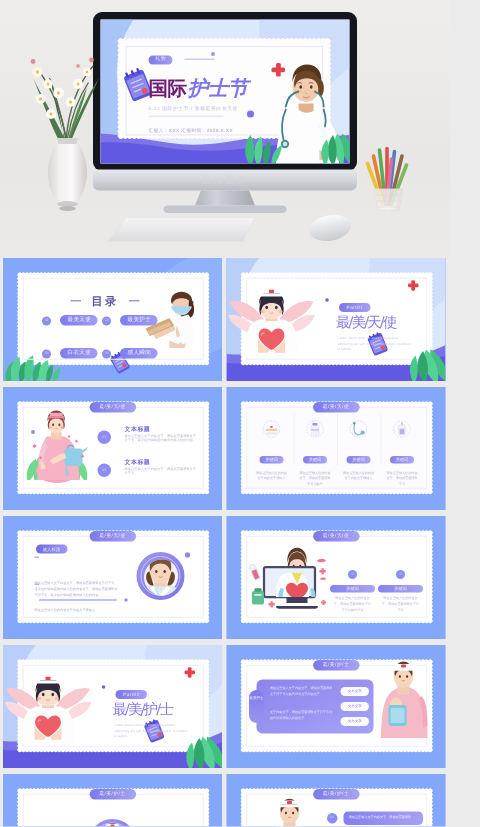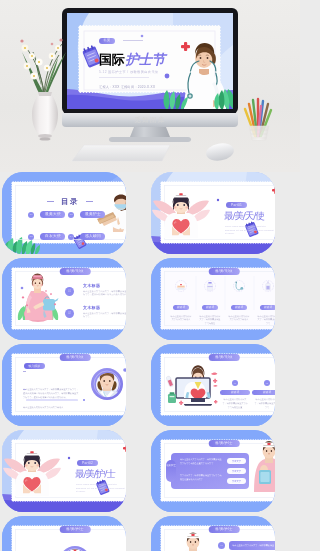--- a/index.html
+++ b/index.html
@@ -13,31 +13,31 @@
   .watermark{position:absolute;left:0;top:116px;width:300px;text-align:center;
         font-size:6.5px;letter-spacing:1.4px;color:#d6d6d6;}
 
   #covertext{position:absolute;left:99px;top:31px;width:100px;}
   .cbadge{display:inline-block;background:linear-gradient(90deg,#7e79e6,#a39ef3);
         color:#e9e7fb;font-size:3.2px;border-radius:4px;padding:1.3px 4.5px;letter-spacing:.4px;
         vertical-align:middle;line-height:1;}
   .cdash{display:inline-block;width:20px;height:0;border-top:0.6px solid #cfcce9;
         vertical-align:middle;margin-left:3px;margin-bottom:1px;}
   .ctitle{margin-top:1.5px;white-space:nowrap;line-height:1;}
-  .ctitle .t1{font-size:13px;color:#000000;letter-spacing:-.3px;
+  .ctitle .t1{font-size:13px;color:#701a75;letter-spacing:-.3px;
         font-family:"DejaVu Serif",serif;font-weight:bold;}
   .ctitle .t2{font-size:13.5px;color:#7d76e8;letter-spacing:-.3px;font-style:italic;
         font-family:"DejaVu Serif",serif;font-weight:bold;margin-left:1px;}
   .csub{margin-top:3px;font-size:3.2px;color:#c0bdda;letter-spacing:.4px;}
   .cline{margin-top:3px;width:50px;height:0;border-top:.6px solid #e6e4f3;}
   .cbody{margin-top:7px;font-size:3.1px;color:#9b98be;letter-spacing:.3px;}
 
   
   #grid{position:absolute;left:0;top:172px;width:300px;height:379px;}
-  .slide{position:absolute;width:124px;height:82px;overflow:hidden;background:#83a8fb;border-radius:21px;}
+  .slide{position:absolute;width:146px;height:82px;overflow:hidden;background:#83a8fb;}
 
   .bgsvg{position:absolute;left:0;top:0;}
 
   .sinner{position:absolute;left:0;top:0;width:146px;height:82px;}
 
   
   .cat-title-row{position:absolute;left:33px;top:21px;width:70px;text-align:center;
         white-space:nowrap;line-height:1;}
   .cdash2{display:inline-block;width:7px;height:0;border-top:.7px solid #9e9ae0;
         vertical-align:middle;margin:0 3px;}

